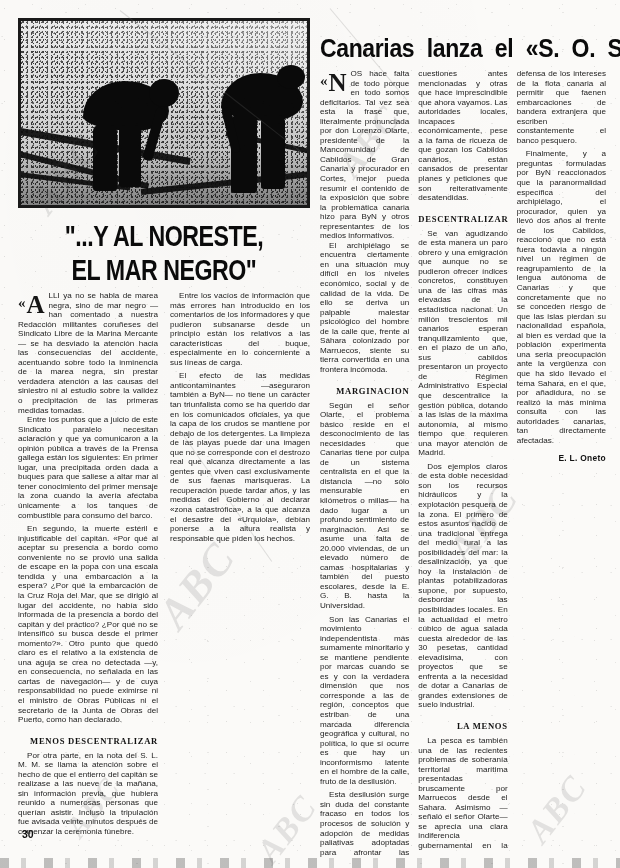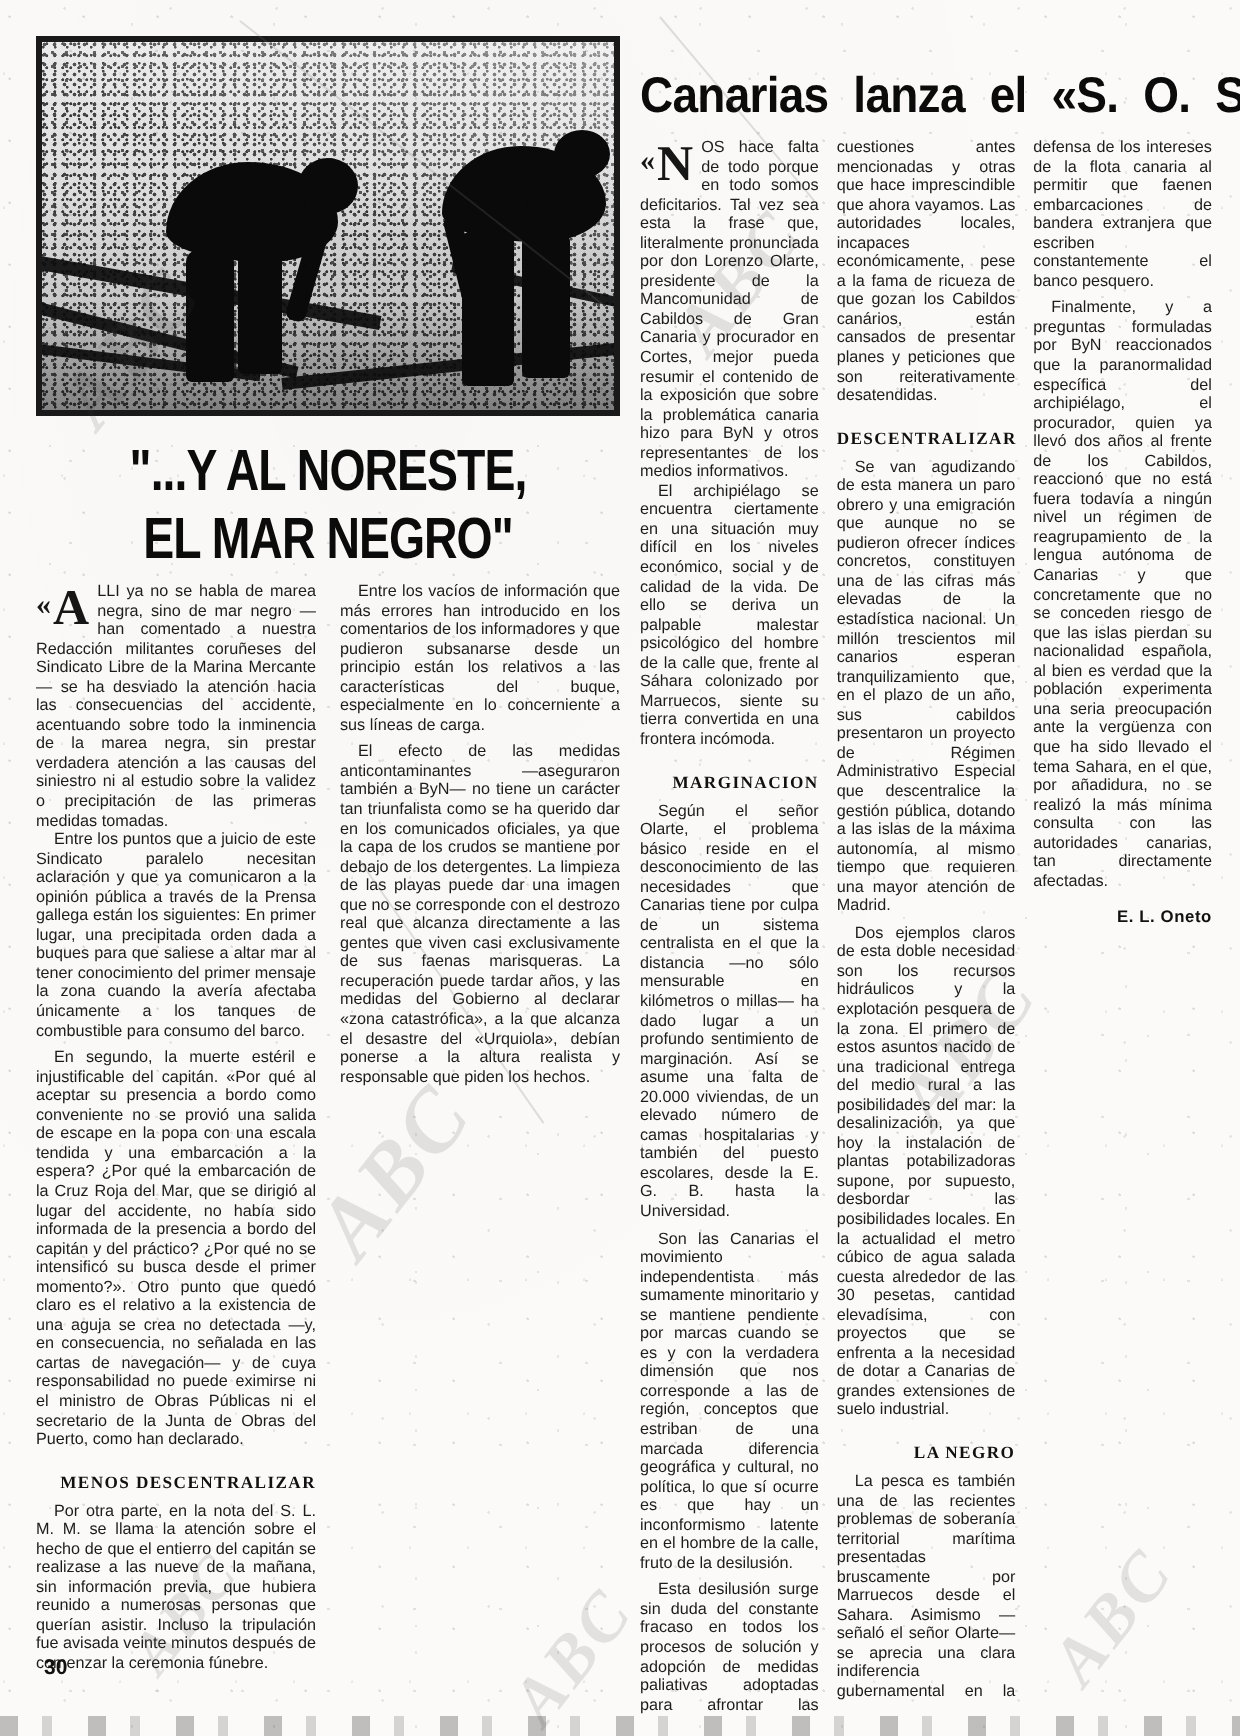--- a/index.html
+++ b/index.html
@@ -356,21 +356,21 @@
 
       <p class="bt">Según el señor Olarte, el problema básico reside en el desconocimiento de las necesidades que Canarias tiene por culpa de un sistema centralista en el que la distancia —no sólo mensurable en kilómetros o millas— ha dado lugar a un profundo sentimiento de marginación. Así se asume una falta de 20.000 viviendas, de un elevado número de camas hospitalarias y también del puesto escolares, desde la E. G. B. hasta la Universidad.</p>
       <p class="bt">Son las Canarias el movimiento independentista más sumamente minoritario y se mantiene pendiente por marcas cuando se es y con la verdadera dimensión que nos corresponde a las de región, conceptos que estriban de una marcada diferencia geográfica y cultural, no política, lo que sí ocurre es que hay un inconformismo latente en el hombre de la calle, fruto de la desilusión.</p>
       <p class="bt">Esta desilusión surge sin duda del constante fracaso en todos los procesos de solución y adopción de medidas paliativas adoptadas para afrontar las cuestiones antes mencionadas y otras que hace imprescindible que ahora vayamos. Las autoridades locales, incapaces económicamente, pese a la fama de ricueza de que gozan los Cabildos canários, están cansados de presentar planes y peticiones que son reiterativamente desatendidas.</p>
 
       <h3 class="sub">DESCENTRALIZAR</h3>
 
       <p class="bt">Se van agudizando de esta manera un paro obrero y una emigración que aunque no se pudieron ofrecer índices concretos, constituyen una de las cifras más elevadas de la estadística nacional. Un millón trescientos mil canarios esperan tranquilizamiento que, en el plazo de un año, sus cabildos presentaron un proyecto de Régimen Administrativo Especial que descentralice la gestión pública, dotando a las islas de la máxima autonomía, al mismo tiempo que requieren una mayor atención de Madrid.</p>
       <p class="bt">Dos ejemplos claros de esta doble necesidad son los recursos hidráulicos y la explotación pesquera de la zona. El primero de estos asuntos nacido de una tradicional entrega del medio rural a las posibilidades del mar: la desalinización, ya que hoy la instalación de plantas potabilizadoras supone, por supuesto, desbordar las posibilidades locales. En la actualidad el metro cúbico de agua salada cuesta alrededor de las 30 pesetas, cantidad elevadísima, con proyectos que se enfrenta a la necesidad de dotar a Canarias de grandes extensiones de suelo industrial.</p>
 
-      <h3 class="sub">LA NEGRO</h3>
+      <h3 class="sub">LA MENOS</h3>
 
       <p class="bt">La pesca es también una de las recientes problemas de soberanía territorial marítima presentadas bruscamente por Marruecos desde el Sahara. Asimismo —señaló el señor Olarte— se aprecia una clara indiferencia gubernamental en la defensa de los intereses de la flota canaria al permitir que faenen embarcaciones de bandera extranjera que escriben constantemente el banco pesquero.</p>
       <p class="bt">Finalmente, y a preguntas formuladas por ByN reaccionados que la paranormalidad específica del archipiélago, el procurador, quien ya llevó dos años al frente de los Cabildos, reaccionó que no está fuera todavía a ningún nivel un régimen de reagrupamiento de la lengua autónoma de Canarias y que concretamente que no se conceden riesgo de que las islas pierdan su nacionalidad española, al bien es verdad que la población experimenta una seria preocupación ante la vergüenza con que ha sido llevado el tema Sahara, en el que, por añadidura, no se realizó la más mínima consulta con las autoridades canarias, tan directamente afectadas.</p>
 
       <div class="byline">E. L. Oneto</div>
     </div>
   </div>
 
   <div class="folio">30</div>
 

